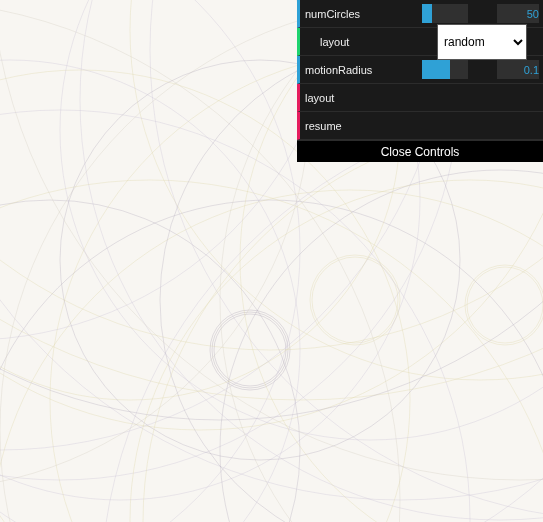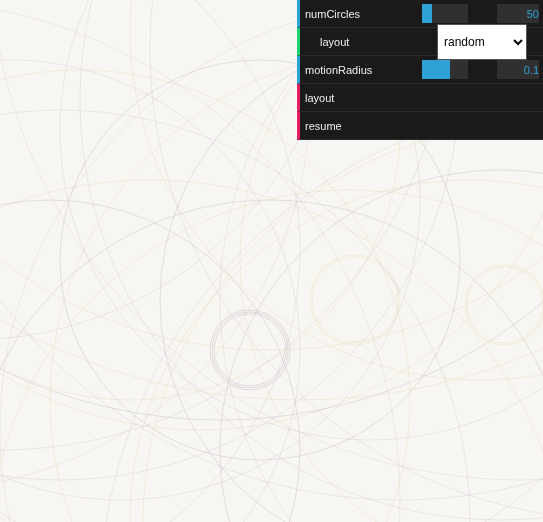--- a/index.html
+++ b/index.html
@@ -173,14 +173,15 @@
 
   <div class="dg-row func">
     <span class="dg-label">layout</span>
   </div>
 
   <div class="dg-row func">
     <span class="dg-label">resume</span>
   </div>
 
 
+  <div class="dg-close">Close Controls</div>
 
 </div>
 
 </body></html>

